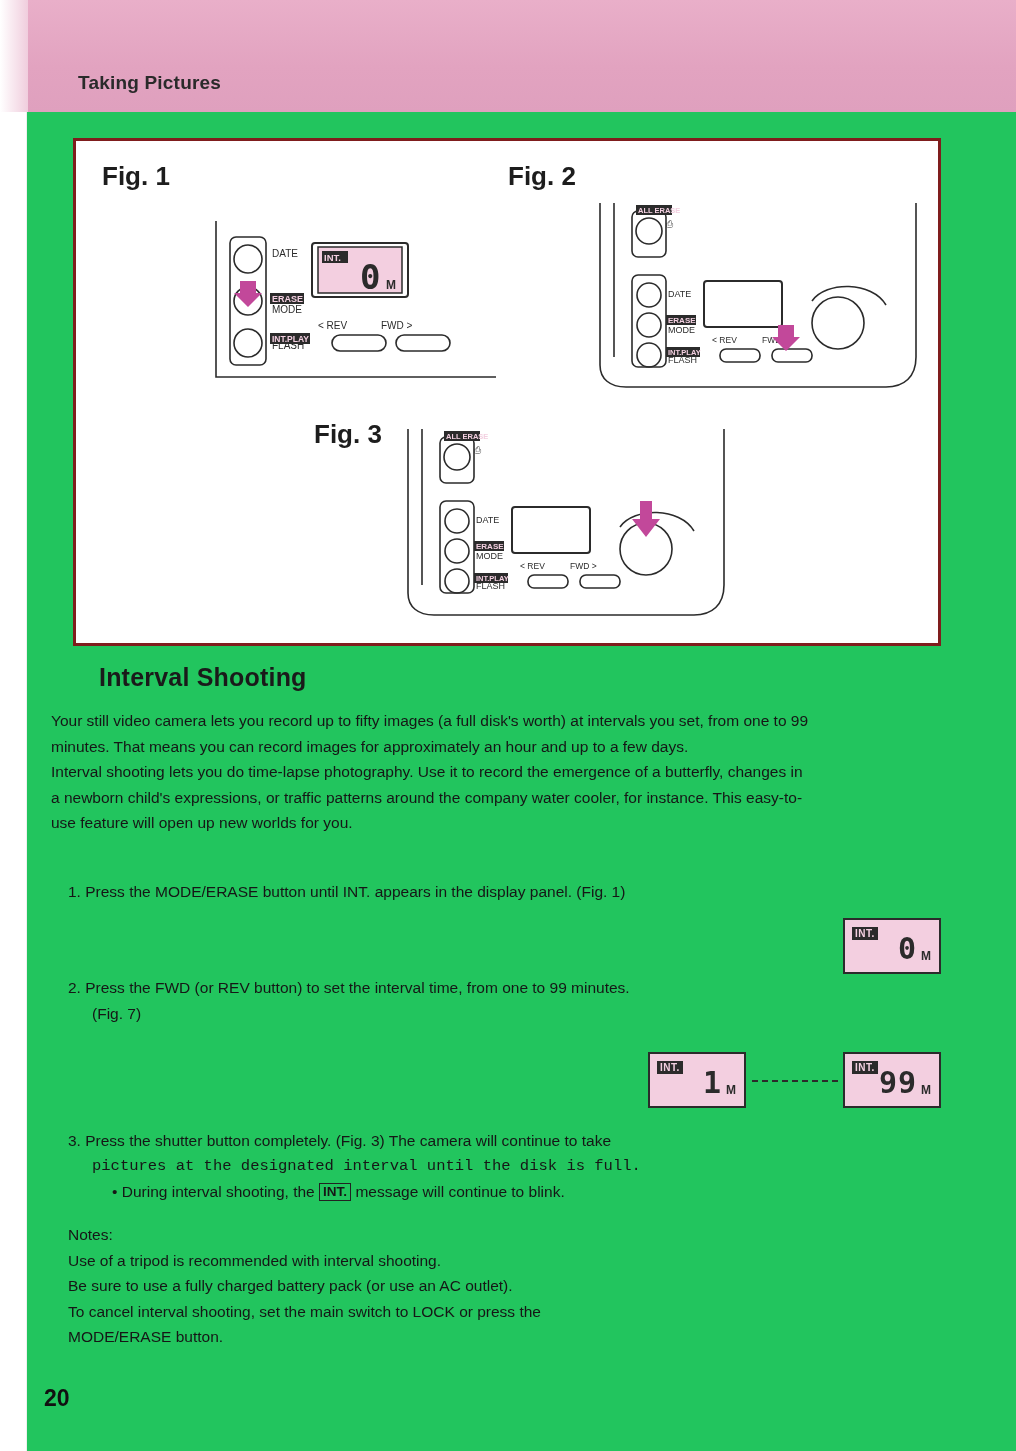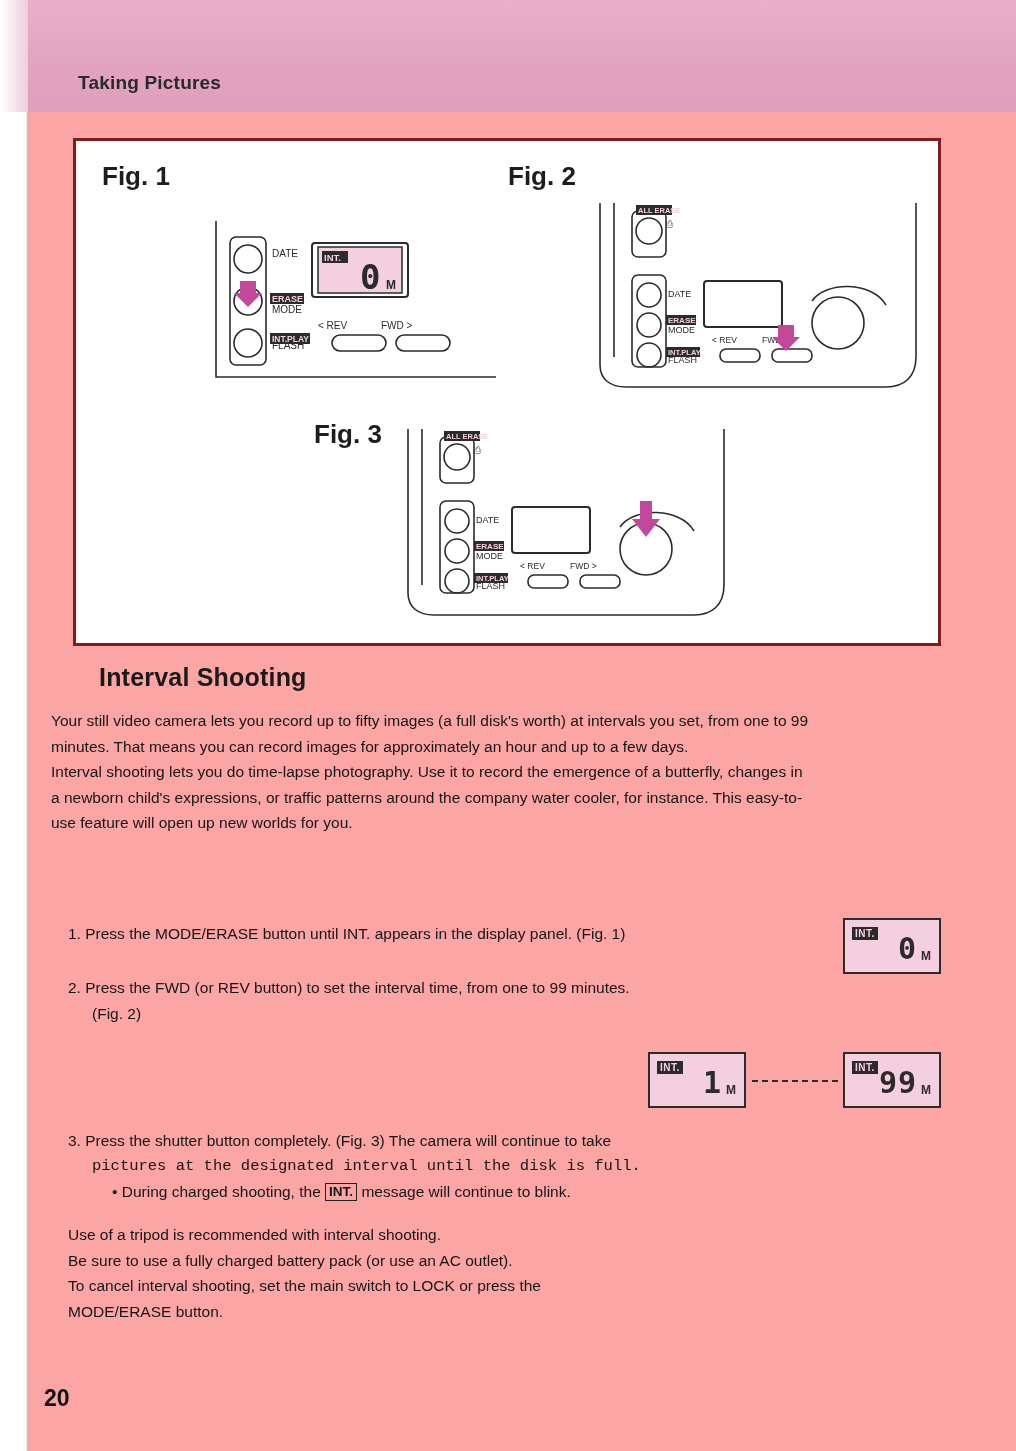--- a/index.html
+++ b/index.html
@@ -11,21 +11,21 @@
     height: 1451px;
     background: #ffffff;
     font-family: "Liberation Sans", sans-serif;
     color: #1a1a1a;
     position: relative;
     overflow: hidden;
   }
   .page {
     position: absolute;
     inset: 0;
-    background: #fca5a5;
+    background: #22c55e;
   }
   
   .header-band {
     position: absolute;
     left: 0; top: 0;
     width: 1016px;
     height: 112px;
     background: linear-gradient(180deg,#e9afc9 0%, #e2a3c0 60%, #dfa0be 100%);
   }
   .header-band .left-edge {
@@ -80,21 +80,21 @@
     margin-left: 31px;
   }
   .para {
     position: absolute;
     font-size: 15.5px;
     line-height: 25.5px;
     color: #161616;
     width: 760px;
   }
   #para1 { left: 51px; top: 708px; }
-  #step1 { left: 68px; top: 921px; width: 780px; }
+  #step1 { left: 68px; top: 879px; width: 780px; }
   #step2 { left: 68px; top: 975px; width: 770px; }
   #step2 .indent { display:block; padding-left: 24px; }
   #step3 { left: 68px; top: 1128px; width: 760px; }
   #step3 .indent { display:block; padding-left: 24px; font-family: Liberation Mono, monospace; }
   #step3 .bullet { display:block; padding-left: 44px; }
   #notes { left: 68px; top: 1222px; width: 760px; }
 
   .boxed-int {
     display: inline-block;
     border: 1.5px solid #222;
@@ -292,34 +292,35 @@
 
   <div class="section-title">Interval Shooting</div>
 
   <div class="para" id="para1" style="white-space: pre-line;">Your still video camera lets you record up to fifty images (a full disk's worth) at intervals you set, from one to 99 minutes. That means you can record images for approximately an hour and up to a few days.
 Interval shooting lets you do time-lapse photography. Use it to record the emergence of a butterfly, changes in a newborn child's expressions, or traffic patterns around the company water cooler, for instance. This easy-to-use feature will open up new worlds for you.</div>
 
   <div class="para" id="step1">1. Press the MODE/ERASE button until INT. appears in the display panel. (Fig. 1)</div>
 
   <div class="para" id="step2">
     <span>2. Press the FWD (or REV button) to set the interval time, from one to 99 minutes.</span>
-    <span class="indent">(Fig. 2)</span>
+    <span class="indent">(Fig. 7)</span>
   </div>
 
   <div class="para" id="step3">
     <span>3. Press the shutter button completely. (Fig. 3) The camera will continue to take</span>
     <span class="indent">pictures at the designated interval until the disk is full.</span>
     <span class="bullet">
-      <span>• During charged shooting, the</span>
+      <span>• During interval shooting, the</span>
       <span class="boxed-int">INT.</span>
       <span>message will continue to blink.</span>
     </span>
   </div>
 
   <div class="para" id="notes">
+    <span style="display:block">Notes:</span>
     <span style="display:block; white-space: pre-line;">Use of a tripod is recommended with interval shooting.
 Be sure to use a fully charged battery pack (or use an AC outlet).
 To cancel interval shooting, set the main switch to LOCK or press the
 MODE/ERASE button.</span>
   </div>
 
   <div class="lcd" id="lcd-a">
     <span class="int-tag">INT.</span>
     <span class="digits">0</span>
     <span class="munit">M</span>

